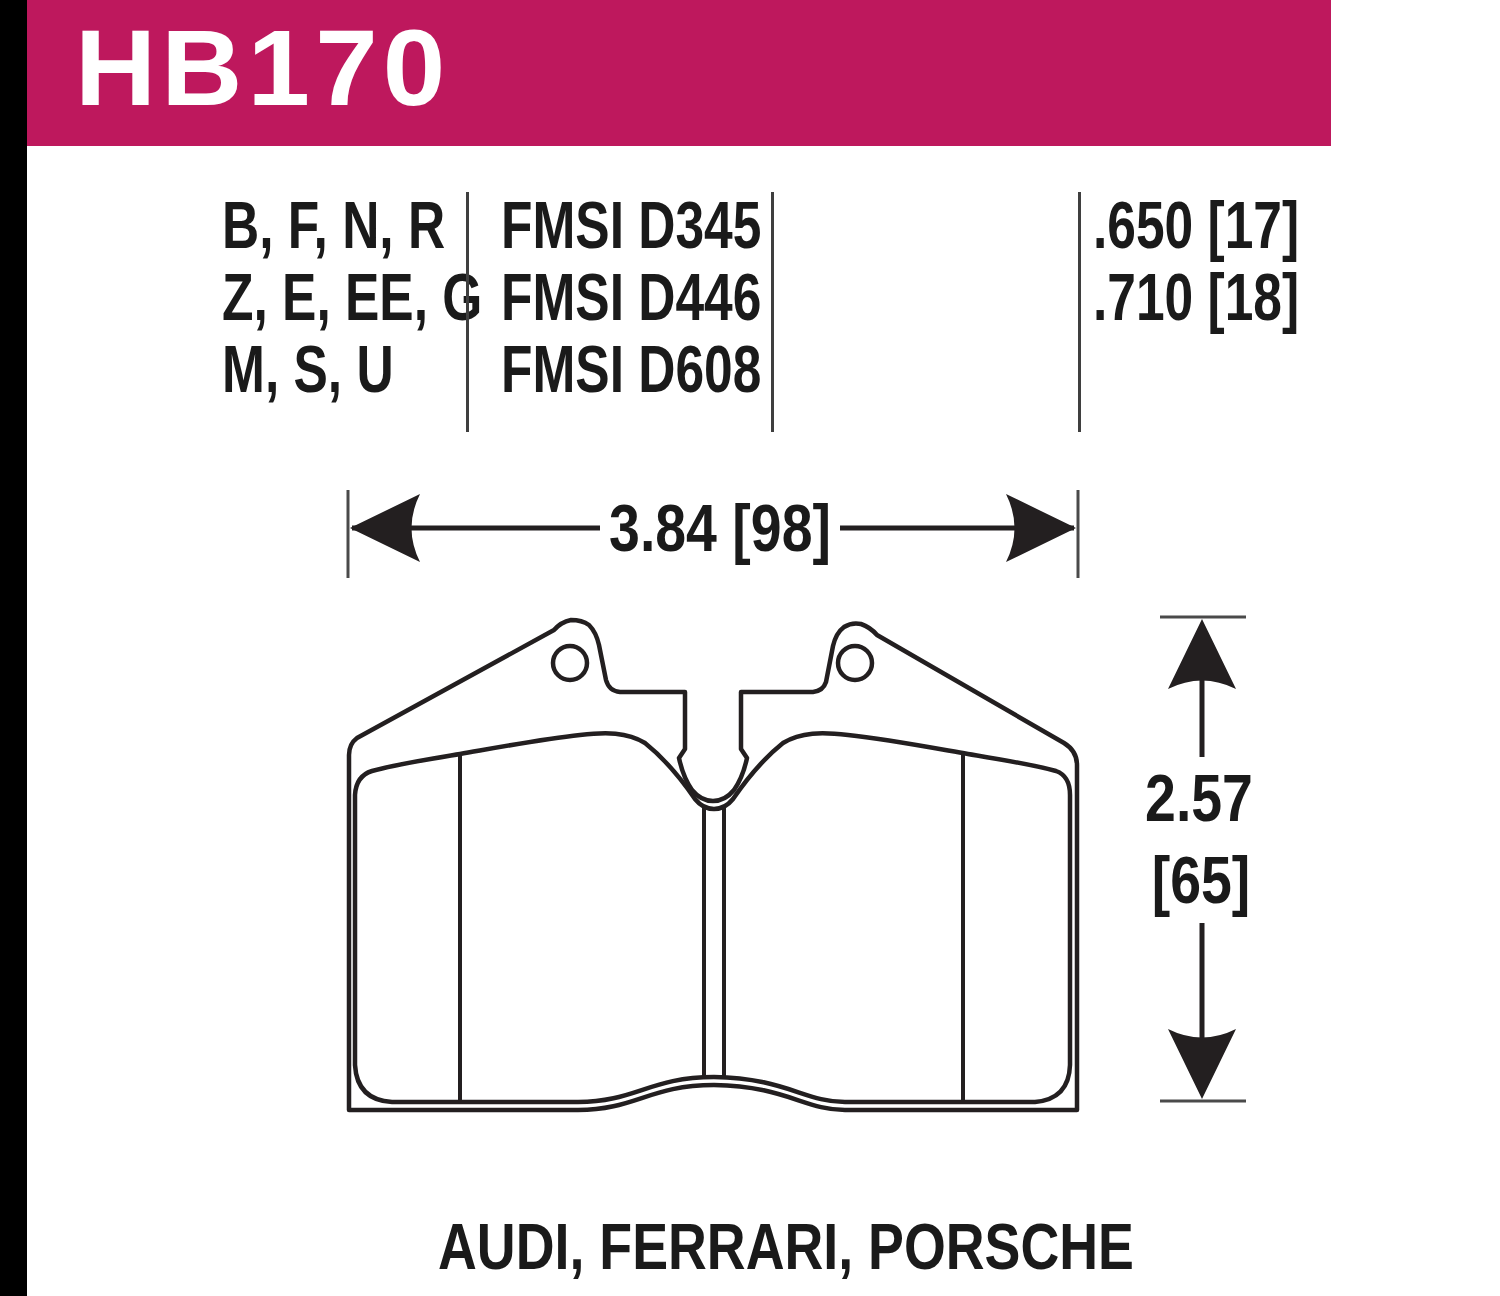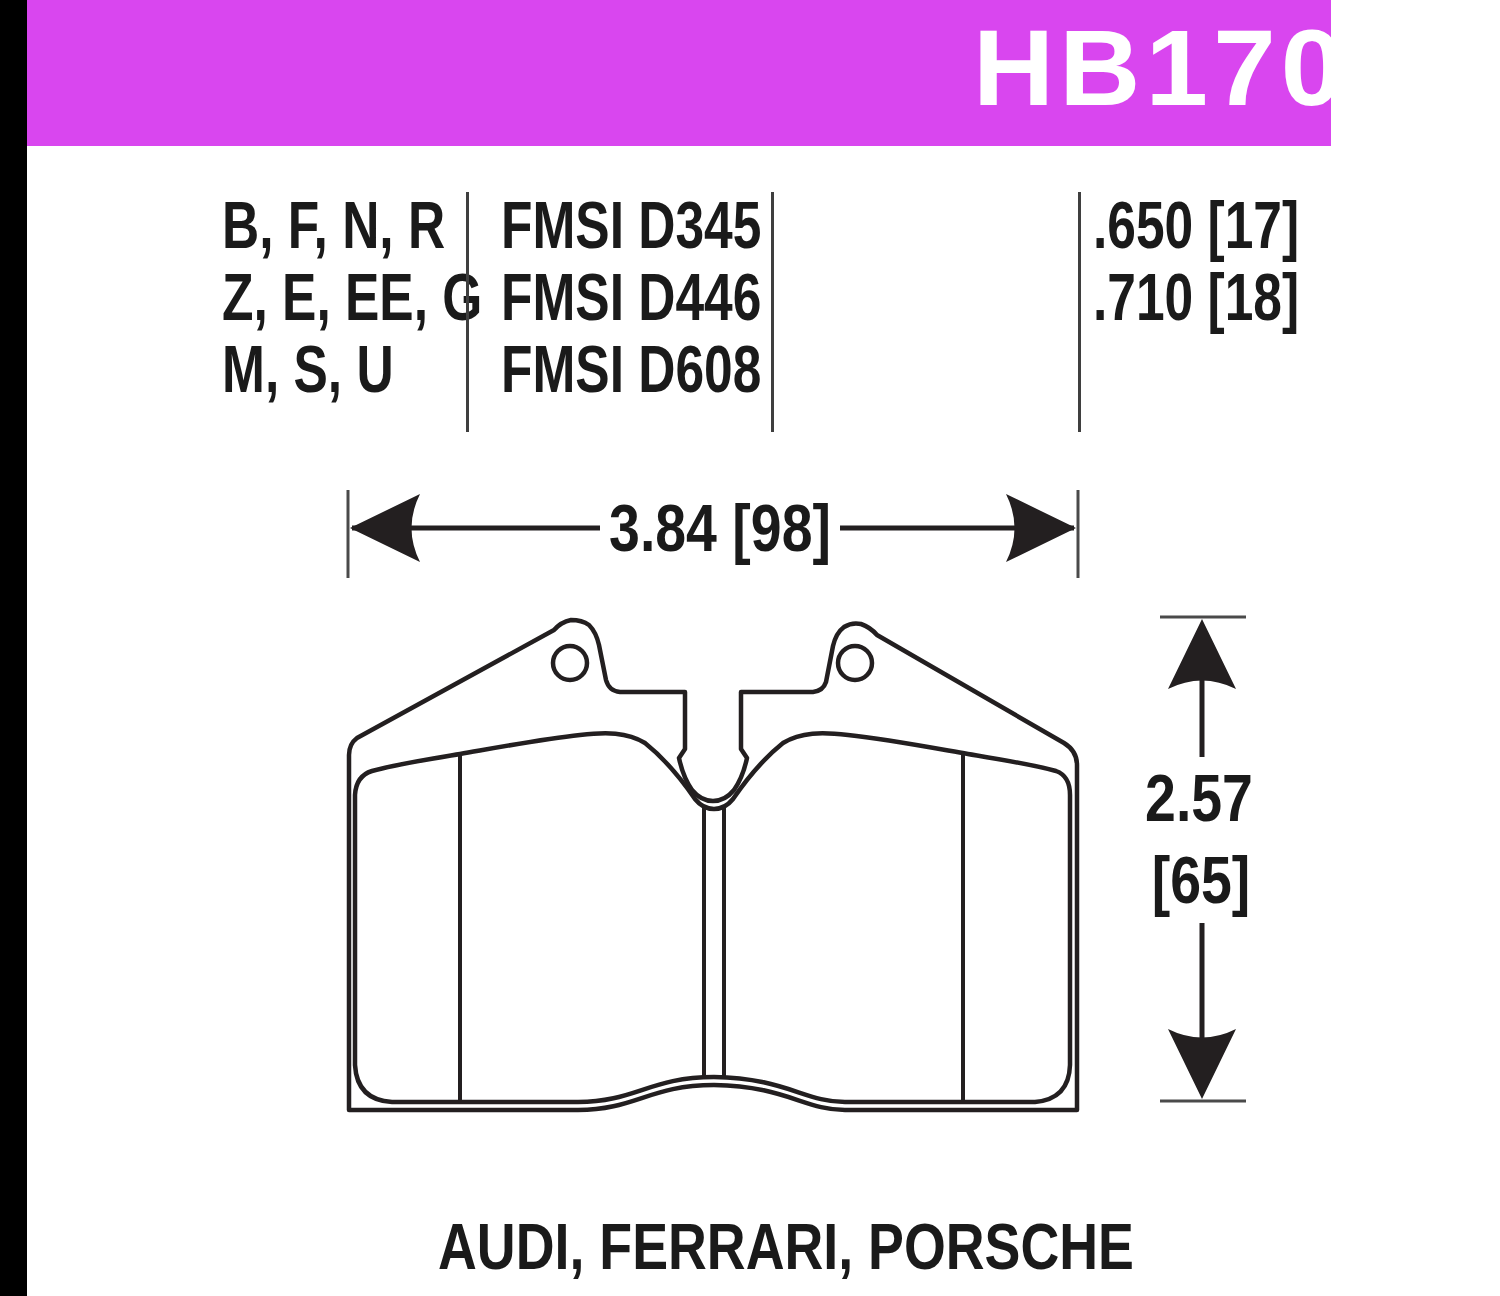--- a/index.html
+++ b/index.html
@@ -2,22 +2,22 @@
 <html><head>
 <meta charset="utf-8">
 <style>
   html,body{margin:0;padding:0;}
   body{
     width:1500px;height:1296px;position:relative;background:#ffffff;
     font-family:"Liberation Sans", sans-serif;overflow:hidden;
   }
   
   .header-bar{
-    position:absolute;left:0;top:0;width:1331px;height:146px;background:#d946ef;
-    display:flex;align-items:center;justify-content:flex-end;
+    position:absolute;left:0;top:0;width:1331px;height:146px;background:#be185d;
+    display:flex;align-items:center;
   }
   .part-number{
     color:#ffffff;font-size:108px;font-weight:bold;letter-spacing:5px;
     padding-left:72px;padding-bottom:10px;line-height:1;
     transform:scaleX(1.04);transform-origin:left center;white-space:nowrap;
   }
   .left-border{
     position:absolute;left:0;top:0;width:27px;height:1296px;background:#000000;
   }
   

